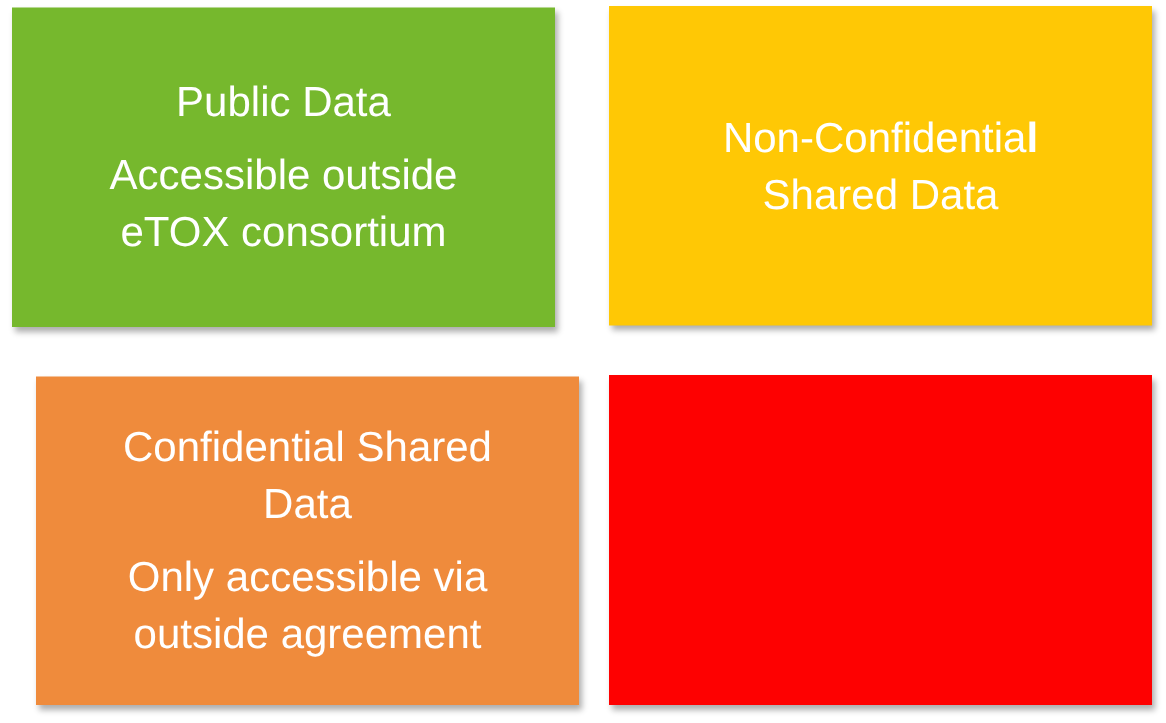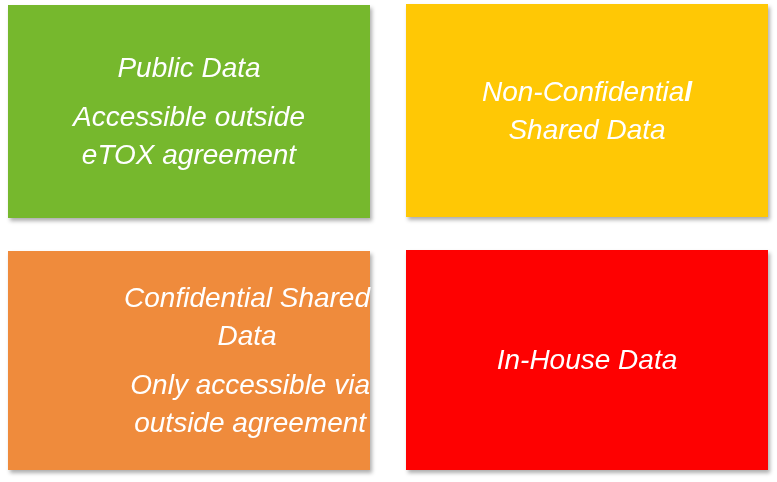--- a/index.html
+++ b/index.html
@@ -11,65 +11,63 @@
     width: 777px;
     height: 482px;
     font-family: "Liberation Sans", sans-serif;
     overflow: hidden;
   }
   .board {
     position: relative;
     width: 777px;
     height: 482px;
     background: #ffffff;
-    font-style: italic;
   }
   .card {
     position: absolute;
     display: flex;
     flex-direction: column;
     align-items: center;
     justify-content: center;
     text-align: center;
     color: #ffffff;
     box-shadow: 2px 3px 4px rgba(0,0,0,0.32);
   }
   .card-public        { left: 8px;   top: 5px;   width: 362px; height: 213px; }
   .card-nonconf       { left: 406px; top: 4px;   width: 362px; height: 213px; }
-  .card-conf          { left: 8px;   top: 251px; width: 362px; height: 219px; align-items: flex-end; }
+  .card-conf          { left: 24px;   top: 251px; width: 362px; height: 219px; }
   .card-inhouse       { left: 406px; top: 250px; width: 362px; height: 220px; }
   .card-title, .card-body {
     white-space: pre-line;
     font-size: 28px;
     line-height: 38px;
     font-weight: 400;
   }
   .card-body { margin-top: 11px; }
   .bold-tail { font-weight: 700; }
 </style>
 </head>
 <body>
 
 <div class="board">
 
   <div class="card card-public" style="background-color: rgb(118, 184, 45);">
     <div class="card-title"><span>Public Data</span><span class="bold-tail"></span><span></span></div>
     <div class="card-body"><span>Accessible outside
-eTOX agreement</span><span class="bold-tail"></span></div>
+eTOX consortium</span><span class="bold-tail"></span></div>
   </div>
 
   <div class="card card-nonconf" style="background-color: rgb(255, 200, 5);">
     <div class="card-title"><span>Non-Confidentia</span><span class="bold-tail">l</span><span>
 Shared Data</span></div>
   </div>
 
   <div class="card card-conf" style="background-color: rgb(239, 139, 60);">
     <div class="card-title"><span>Confidential Shared
 Data</span><span class="bold-tail"></span><span></span></div>
     <div class="card-body"><span>Only accessible via
 outside agreement</span><span class="bold-tail"></span></div>
   </div>
 
   <div class="card card-inhouse" style="background-color: rgb(254, 1, 1);">
-    <div class="card-title"><span>In-House Data</span><span class="bold-tail"></span><span></span></div>
   </div>
 
 </div>
 
 </body></html>

